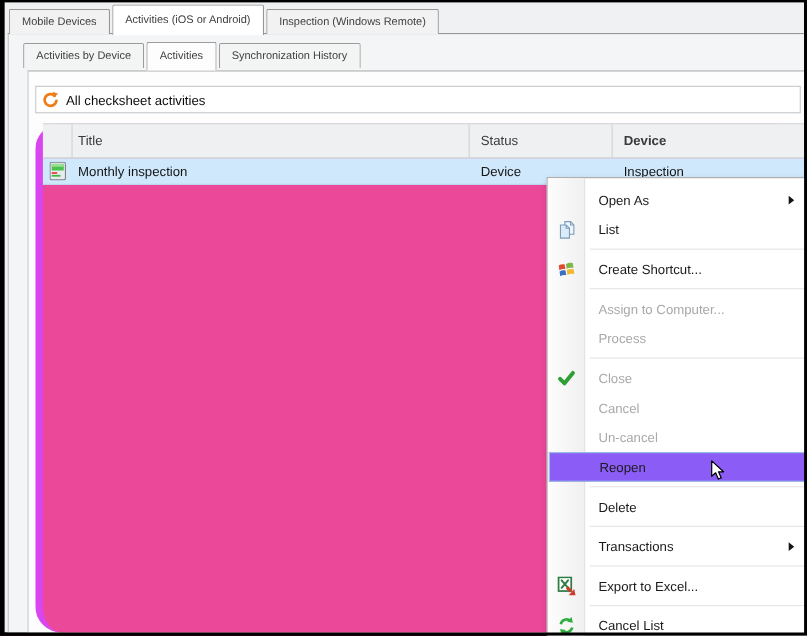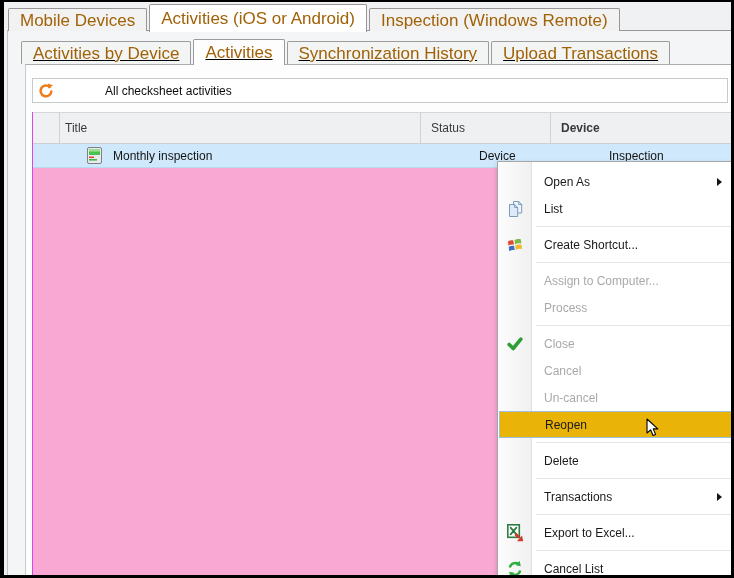--- a/index.html
+++ b/index.html
@@ -8,69 +8,69 @@
     background:#000;
     font-family:"Liberation Sans", sans-serif;
     -webkit-font-smoothing:antialiased;
   }
   .frame{position:absolute;inset:0;border:solid #000;border-width:2px 3px 3px 4px;z-index:99;pointer-events:none;}
   .app{position:absolute;left:4px;top:2px;right:3px;bottom:3px;background:#f0f1f2;}
 
   
   .tabs-outer{position:absolute;left:4px;top:1px;right:0;height:28px;display:flex;align-items:flex-end;z-index:5;}
   .tab{
-    height:23px;line-height:23px;padding:0 11px;font-size:17px;color:#a16207;
+    height:23px;line-height:23px;padding:0 11px;font-size:10px;color:#404040;
     background:#f2f2f2;border:1px solid #979797;border-bottom:none;
     border-radius:2px 2px 0 0;margin-right:2px;white-space:nowrap;box-sizing:border-box;
   }
   .tab.sel{height:28px;line-height:27px;background:#fff;position:relative;z-index:6;margin-bottom:-1px;}
 
   
   .page-outer{position:absolute;left:3px;top:28px;right:0;bottom:0;background:#f4f5f6;border-top:1px solid #979797;border-left:1px solid #c3c3c3;}
 
   
-  .tabs-inner{position:absolute;left:13px;top:6px;right:0;height:27px;display:flex;align-items:flex-end;z-index:5;text-decoration:underline;}
+  .tabs-inner{position:absolute;left:13px;top:6px;right:0;height:27px;display:flex;align-items:center;z-index:5;}
   .tabs-inner .tab{background:#f3f4f4;border-color:#9b9b9b;}
   .tabs-inner .tab.sel{height:26px;line-height:25px;background:#fdfdfe;}
 
   
   .page-inner{position:absolute;left:17px;top:33px;right:0;bottom:0;background:#fdfdfe;border-top:1px solid #adadad;border-left:1px solid #c9c9c9;}
 
   
-  .toolbar{position:absolute;left:6px;right:3px;top:13px;height:23px;background:#fff;border:1px solid #c6cacd;display:flex;align-items:center;padding-left:5px;gap:45px;}
+  .toolbar{position:absolute;left:6px;right:3px;top:13px;height:23px;background:#fff;border:1px solid #c6cacd;display:flex;align-items:center;padding-left:5px;}
   .toolbar .tb-icon{width:16px;height:16px;margin-right:6px;display:flex;}
   .toolbar .tb-label{font-size:12px;color:#0c0c0c;}
 
   
-  .grid{position:absolute;left:6px;right:0;top:47px;bottom:0;background:#f9a8d4;border-left:1px solid #d946ef;}
+  .grid{position:absolute;left:6px;right:0;top:47px;bottom:0;background:#ec4899;border-left:7px solid #d946ef;border-radius:24px;}
   .grid-header{display:flex;height:32px;background:#eef0f2;border-top:1px solid #d6d6d6;border-bottom:1px solid #cfcfcf;box-sizing:border-box;}
   .gh-cell{font-size:12px;color:#3a3a3a;display:flex;align-items:center;border-right:1px solid #d2d2d2;box-sizing:border-box;}
   .gh-cell:last-child{border-right:none;font-weight:bold;}
   .col-icon{width:27px;}
   .col-title{width:361px;padding-left:5px;}
   .col-status{width:130px;padding-left:10px;}
   .col-device{flex:1;padding-left:10px;}
-  .grid-row{display:flex;height:24px;background:#cfe8fb;border-bottom:1px solid #b9d9ef;box-sizing:border-box;padding-left:48px;}
+  .grid-row{display:flex;height:24px;background:#cfe8fb;border-bottom:1px solid #b9d9ef;box-sizing:border-box;}
   .gr-cell{font-size:12px;color:#151515;display:flex;align-items:center;box-sizing:border-box;}
   .row-icon{justify-content:center;}
 
   
   .menu{
     position:absolute;left:497px;top:161px;width:240px;height:430px;
     background:#fff;border:1px solid #a7a7a7;box-sizing:border-box;
     z-index:50;padding-top:6px;box-shadow:0 3px 6px rgba(0,0,0,.18);
   }
   .menu::before{
     content:"";position:absolute;left:0;top:0;bottom:0;width:33px;
     background:linear-gradient(to right,#fdfdfd,#f0f0f1);
     border-right:1px solid #e0e0e3;z-index:0;
   }
   .mi{position:relative;z-index:1;height:27px;display:flex;align-items:center;padding-left:46px;font-size:12px;color:#1a1a1a;box-sizing:border-box;white-space:nowrap;}
   .mi.disabled{color:#a9a9a9;}
-  .mi.highlight{background:#eab308;border:1px solid #9ac1e4;margin:0 1px;padding-left:45px;}
+  .mi.highlight{background:#8b5cf6;border:1px solid #9ac1e4;margin:0 1px;padding-left:45px;}
   .mi-icon{position:absolute;left:8px;top:50%;transform:translateY(-50%);width:18px;height:18px;display:flex;align-items:center;justify-content:center;}
   .mi-arrow{position:absolute;right:14px;top:50%;transform:translateY(-50%);width:0;height:0;border-left:5px solid #141414;border-top:4.5px solid transparent;border-bottom:4.5px solid transparent;}
   .msep{height:1px;background:#e4e4e6;margin:4px 3px 4px 38px;position:relative;z-index:1;}
 
   .cursor{position:absolute;left:646px;top:418px;z-index:60;pointer-events:none;}
 </style>
 </head>
 <body>
 
 <div class="app">
@@ -80,21 +80,20 @@
     <div class="tab sel">Activities (iOS or Android)</div>
     <div class="tab">Inspection (Windows Remote)</div>
   </div>
 
   <div class="page-outer">
 
     <div class="tabs-inner">
       <div class="tab">Activities by Device</div>
       <div class="tab sel">Activities</div>
       <div class="tab">Synchronization History</div>
-      <div class="tab">Upload Transactions</div>
     </div>
 
     <div class="page-inner">
 
       <div class="toolbar">
         <span class="tb-icon">
           <svg viewBox="0 0 16 16" width="16" height="16">
             <path d="M13.3 8.6a5.4 5.4 0 1 1-1.6-4.6" fill="none" stroke="#ee7d18" stroke-width="2.5" stroke-linecap="round"></path>
             <path d="M9.8 0.4 L14.9 2.2 L10.7 5.6 Z" fill="#ee7d18"></path>
           </svg>

